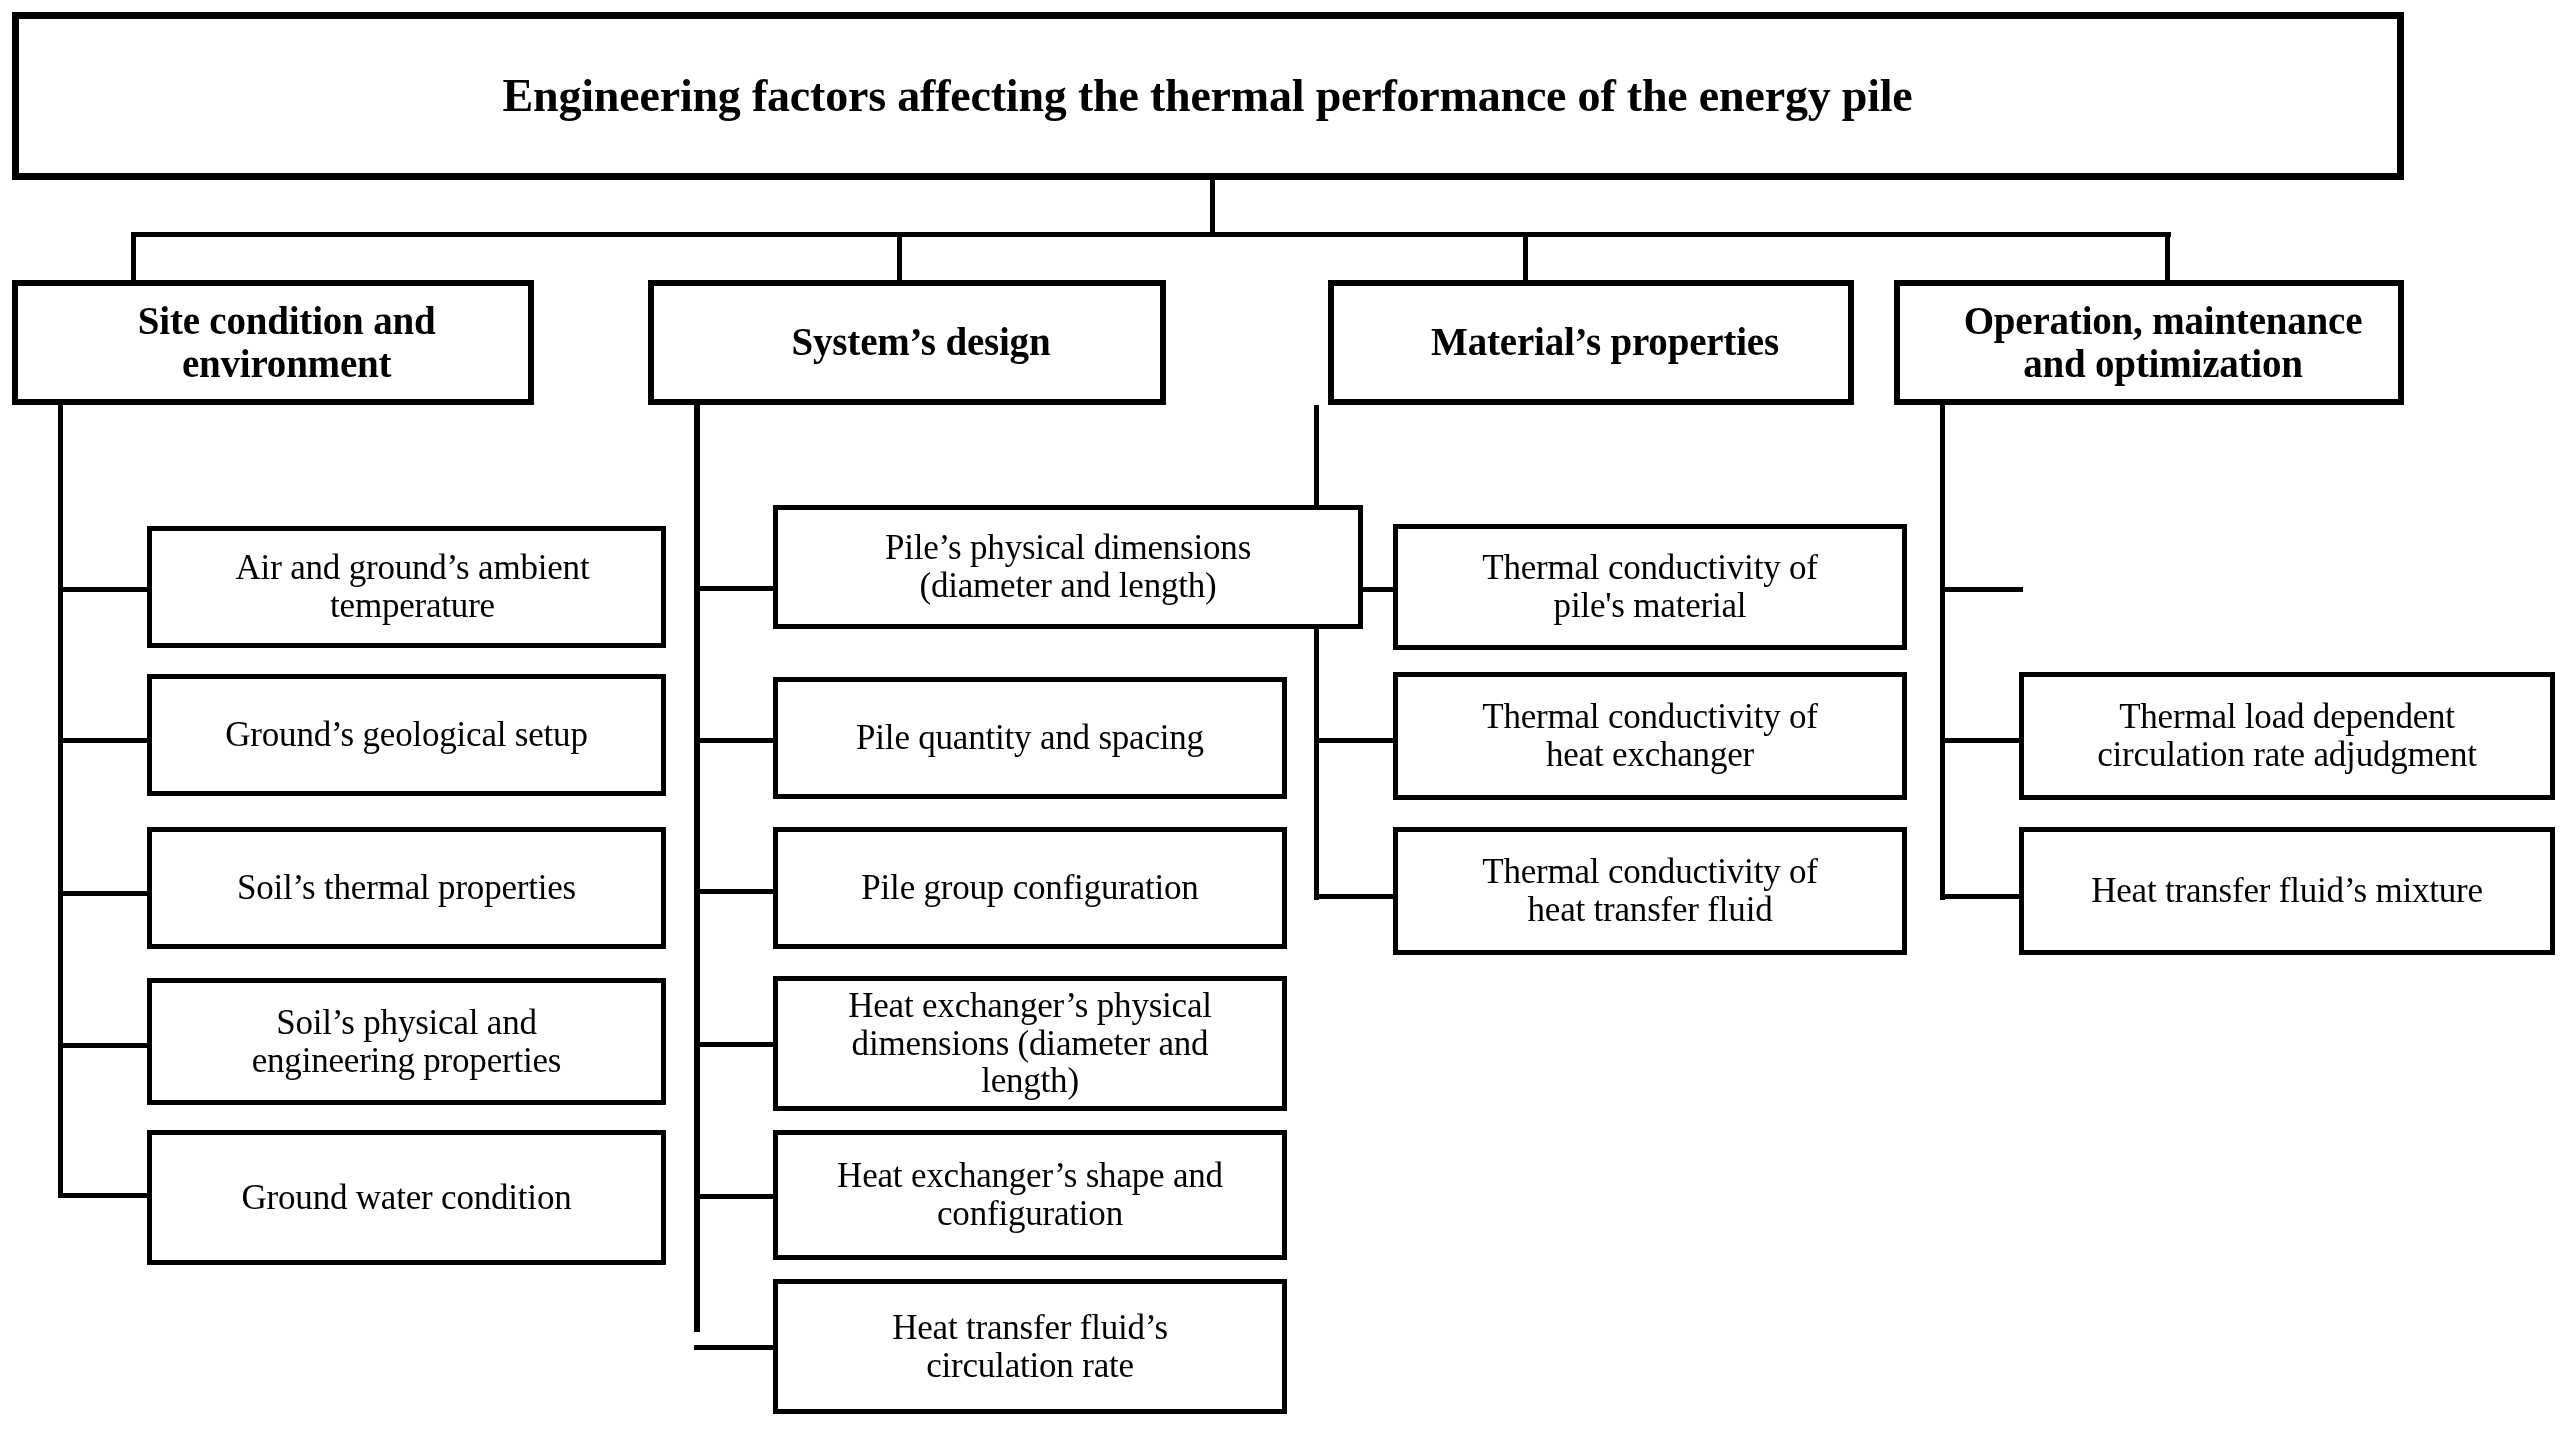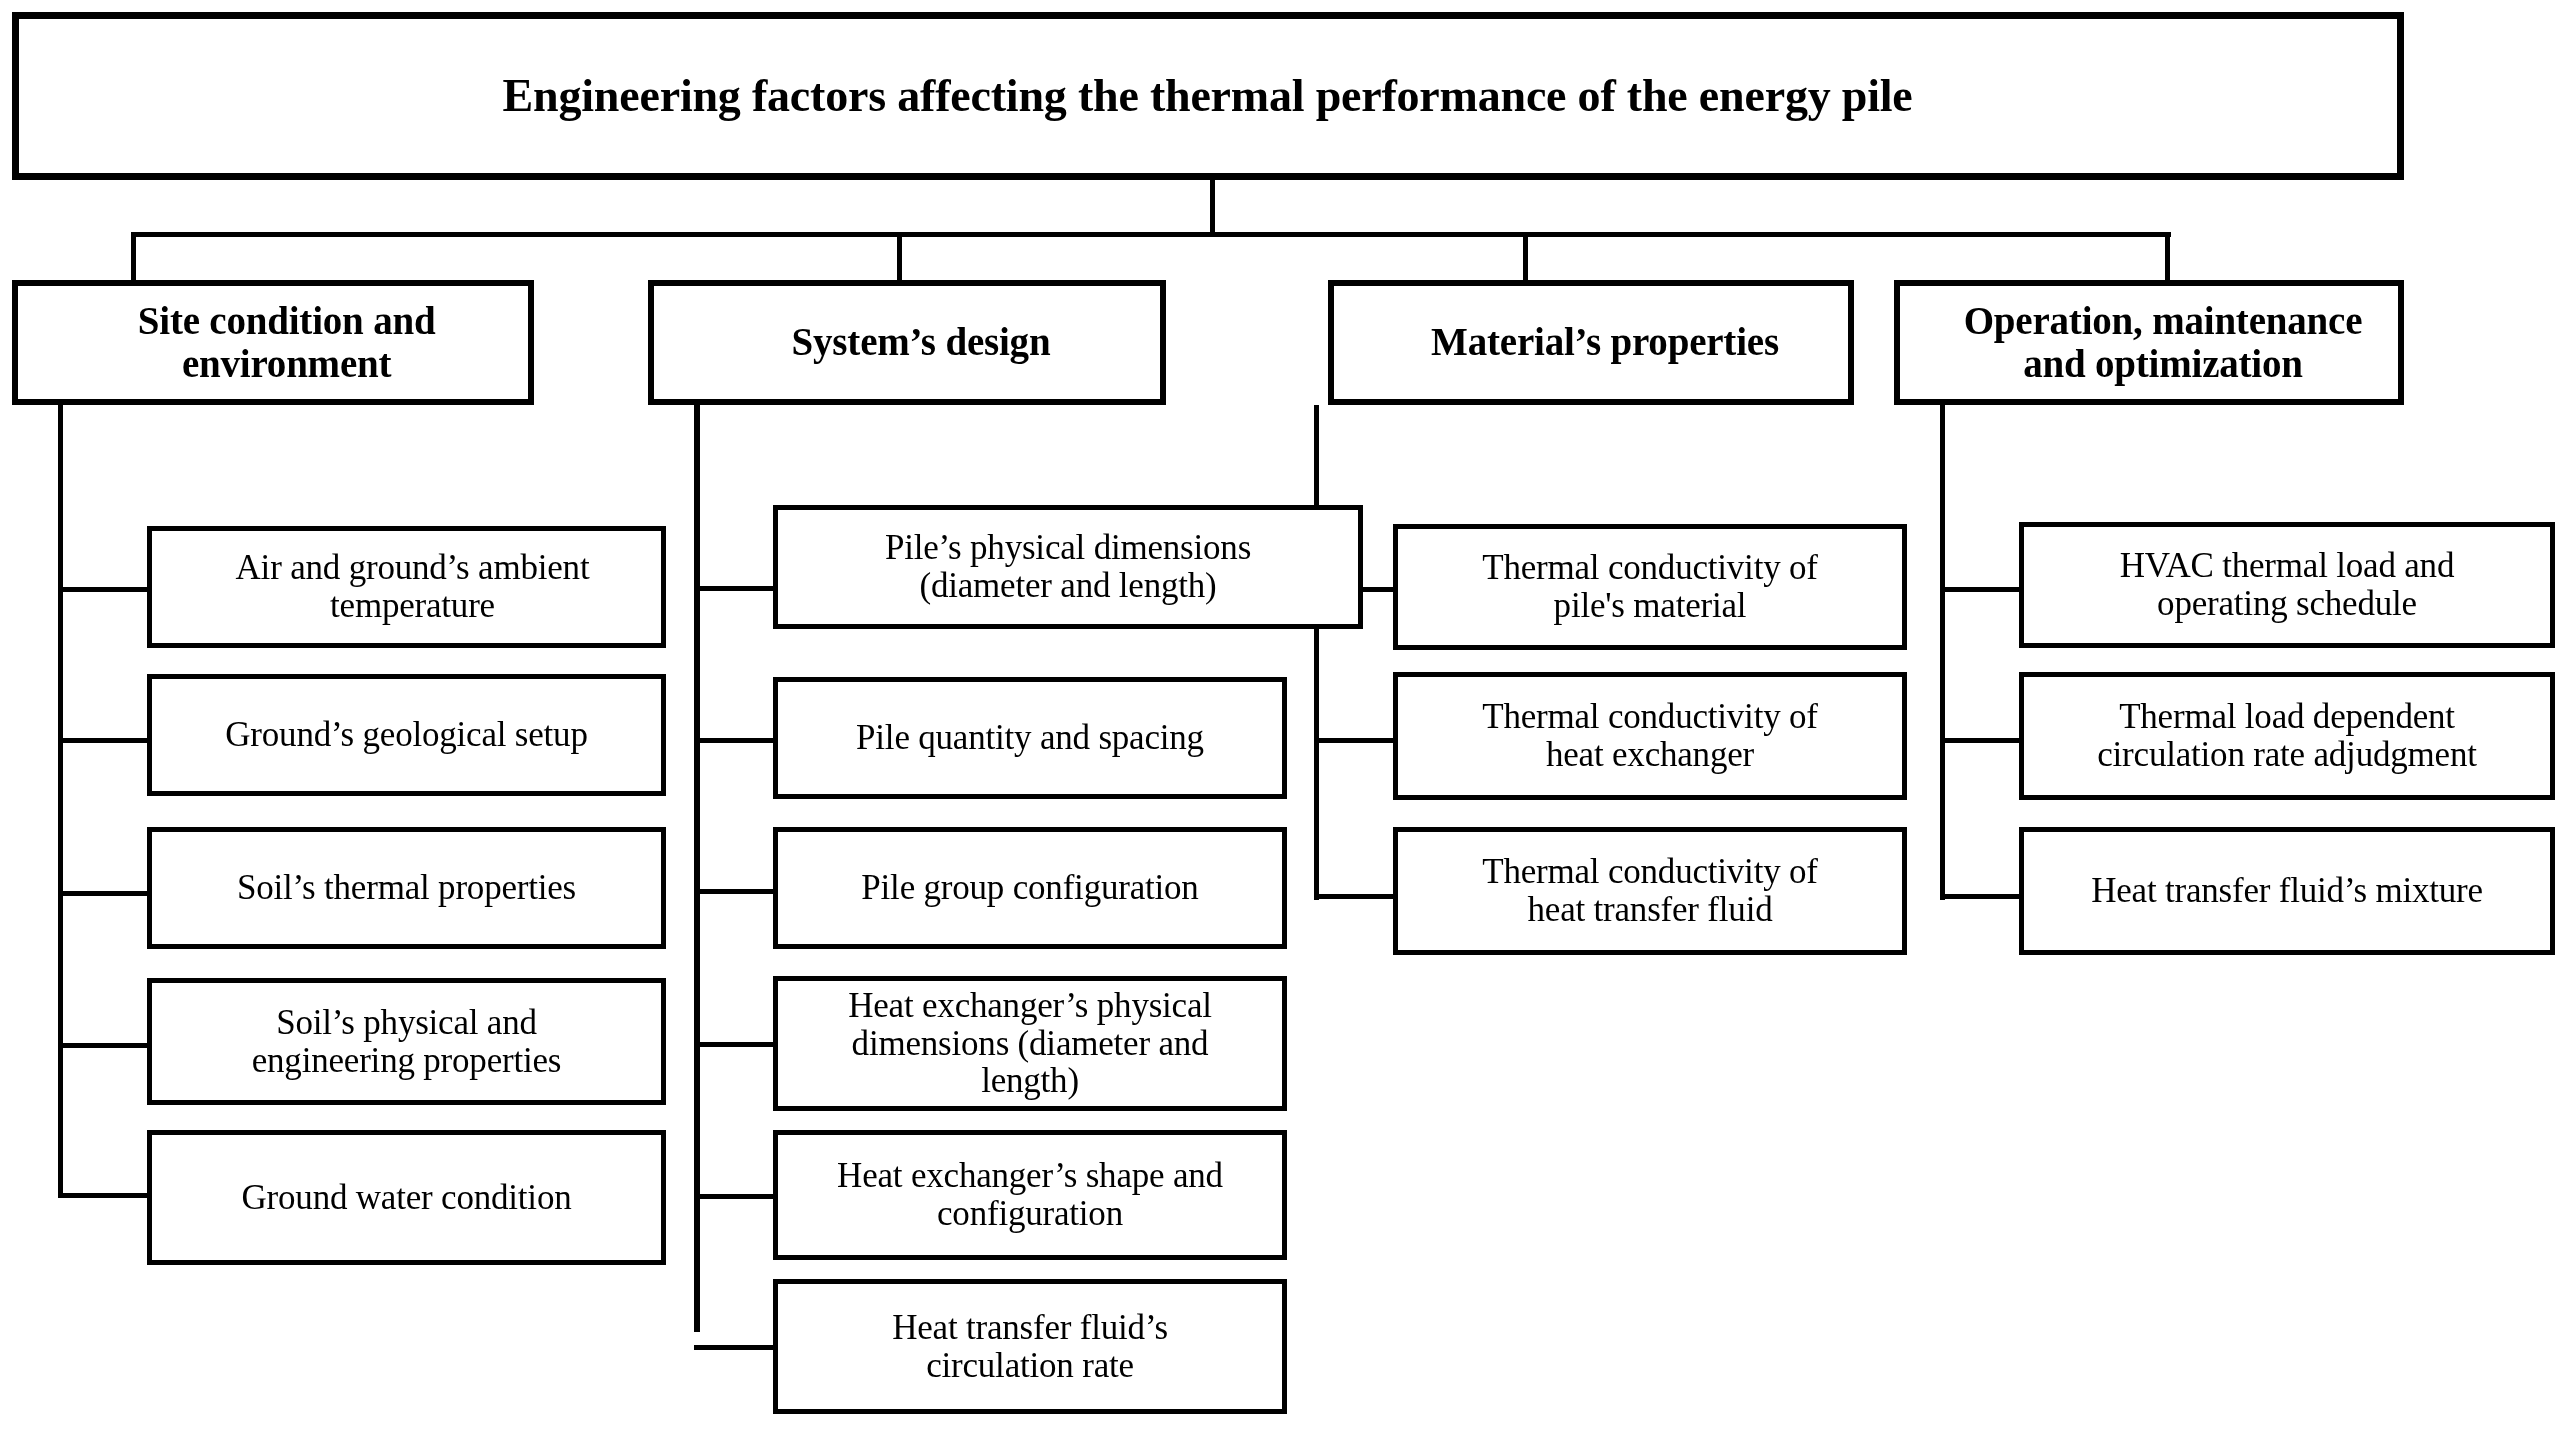--- a/index.html
+++ b/index.html
@@ -135,24 +135,20 @@
 
   <div class="box cat" style="left:1894px;top:280px;width:510px;height:125px;">
     <span class="txt">Operation, maintenance
 and optimization</span>
   </div>
   <div class="ln v" style="left:1940px;top:405px;width:5.4px;height:495px;"></div>
   <div class="ln h" style="left:1940px;top:587px;width:83px;height:5.4px;"></div>
   <div class="ln h" style="left:1940px;top:738px;width:83px;height:5.4px;"></div>
   <div class="ln h" style="left:1940px;top:894px;width:83px;height:5.4px;"></div>
 
-  <div class="box leaf" style="left:2019px;top:522px;width:536px;height:126px;">
-    <span class="txt">HVAC thermal load and
-operating schedule</span>
-  </div>
   <div class="box leaf" style="left:2019px;top:672px;width:536px;height:128px;">
     <span class="txt">Thermal load dependent
 circulation rate adjudgment</span>
   </div>
   <div class="box leaf" style="left:2019px;top:827px;width:536px;height:128px;">
     <span class="txt">Heat transfer fluid’s mixture</span>
   </div>
 
 </div>
 

